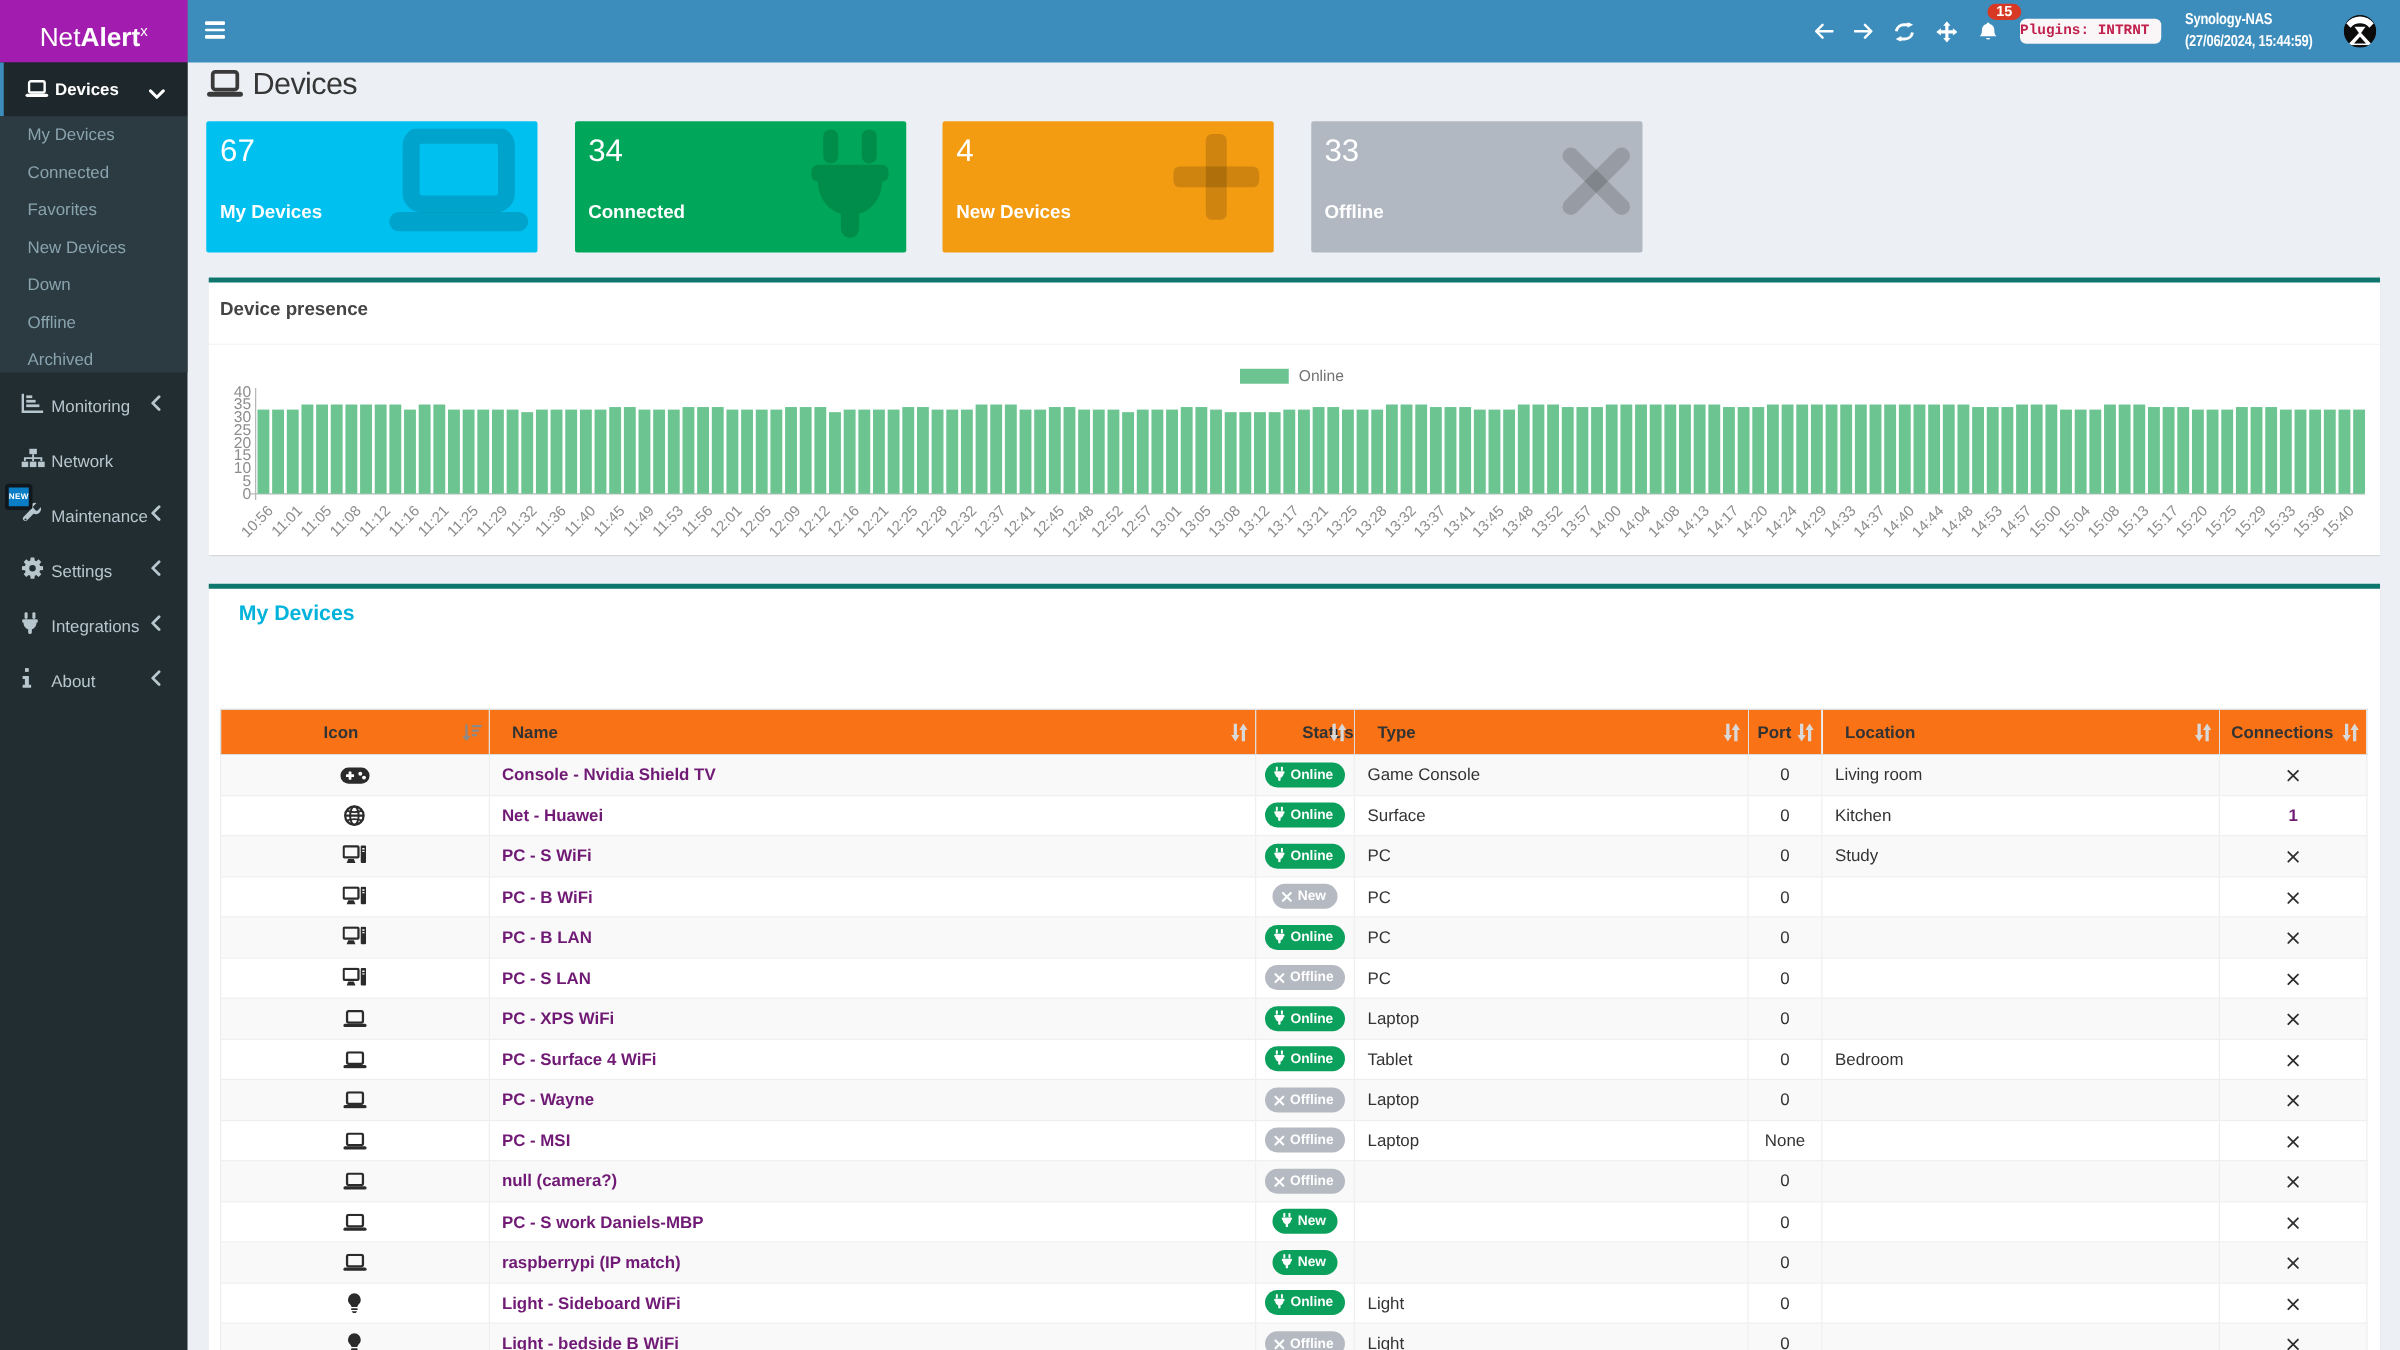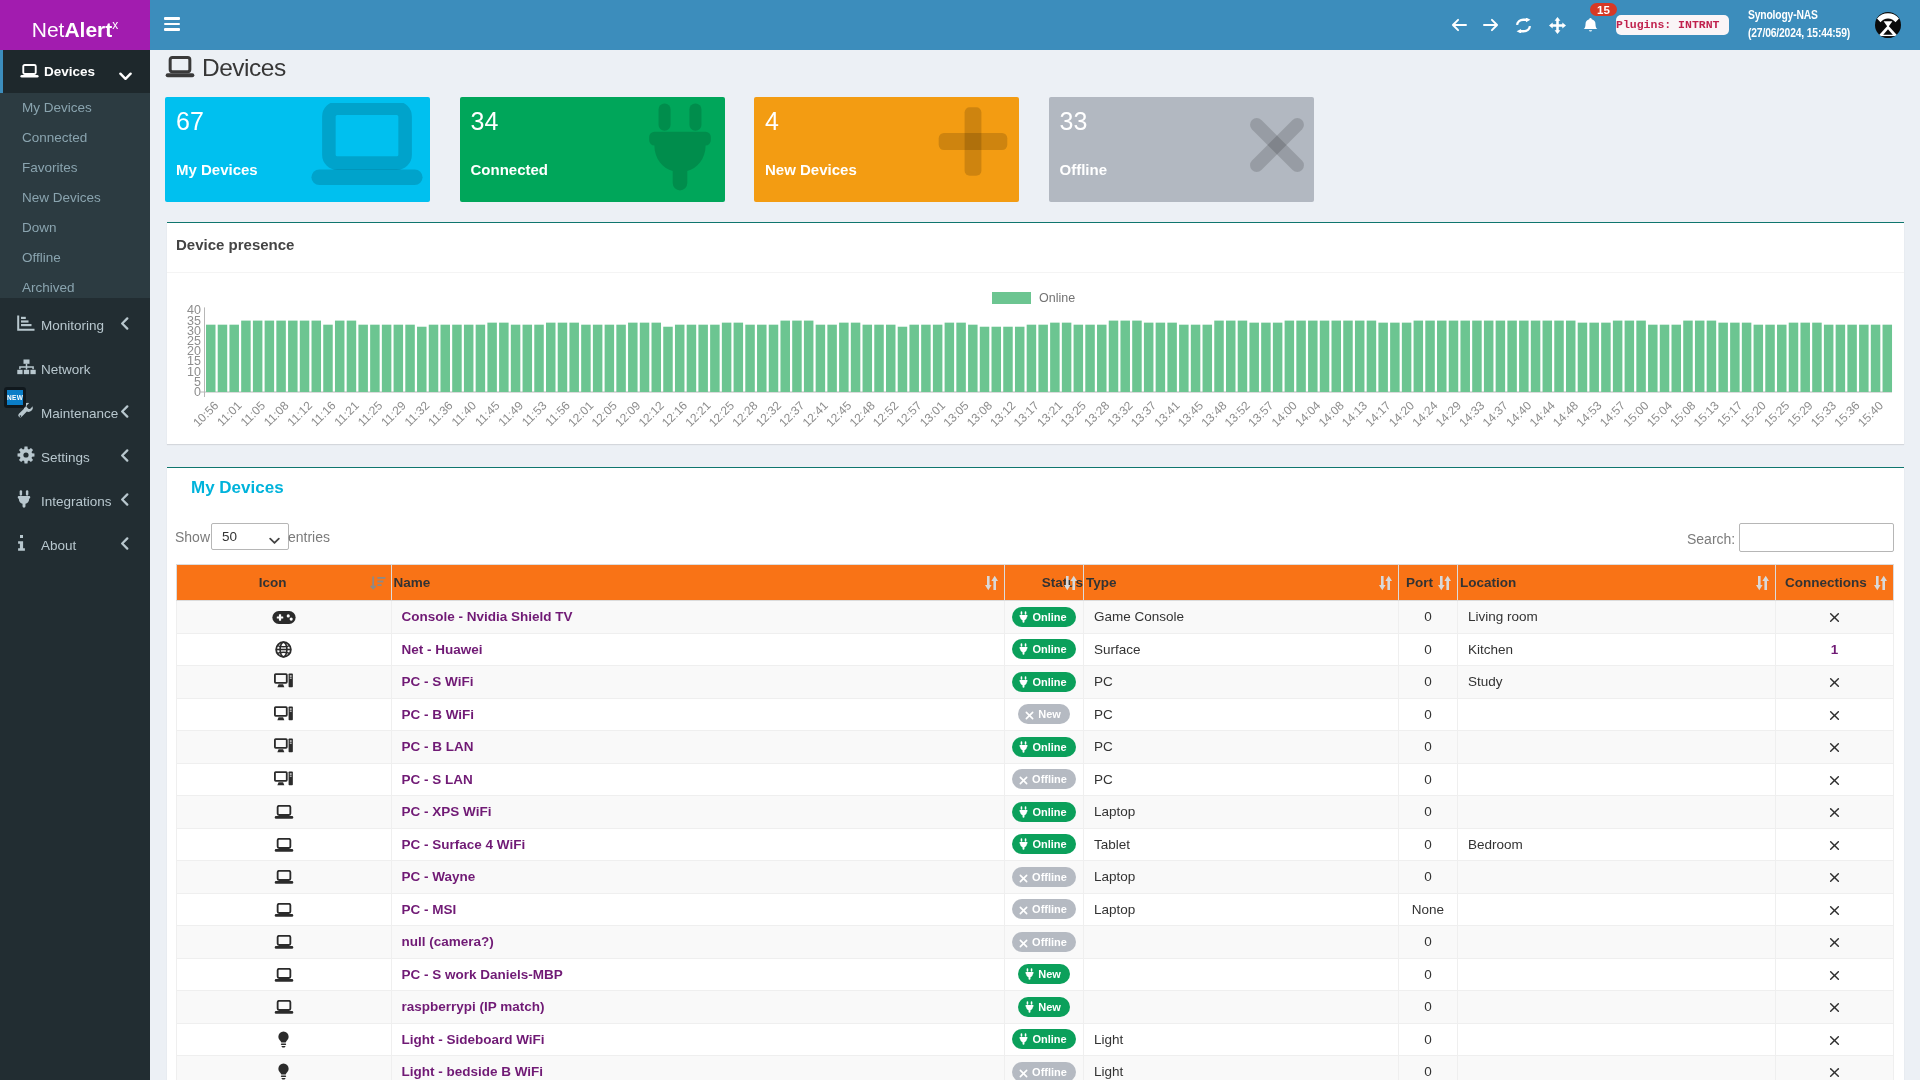--- a/index.html
+++ b/index.html
@@ -33,21 +33,21 @@
 
 #pgicon{position:absolute;left:165px;top:56px}
 #pgtitle{position:absolute;left:202px;top:54px;font-size:24.5px;color:#373737;letter-spacing:-0.5px}
 
 .sbox{position:absolute;top:97px;width:265px;height:105px;border-radius:2px;color:#fff}
 .sbox .num{position:absolute;left:11px;top:107px;font-size:25px;font-weight:400}
 .sbox .num,.sbox .lbl{top:auto}
 .num{top:10px}
 .sboxicon{position:absolute}
 
-.card{position:absolute;background:#fff;border-top:1px solid #0f766e;box-shadow:0 1px 1px rgba(0,0,0,0.1)}
+.card{position:absolute;background:#fff;border-top:4px solid #0f766e;box-shadow:0 1px 1px rgba(0,0,0,0.1)}
 #chartcard{left:167px;top:222px;width:1737px;height:222px}
 #charttitle{position:absolute;left:9px;top:13px;font-size:15px;font-weight:700;color:#444}
 #charthr{position:absolute;left:0;top:49px;width:1737px;height:1px;background:#f4f4f4}
 #legend{position:absolute;left:825px;top:68px;display:flex;align-items:center}
 #legendbox{width:39px;height:12px;background:#6cc591;margin-right:8px}
 #legendtxt{font-size:12.5px;color:#737373}
 #tablecard{left:167px;top:467px;width:1737px;height:613px}
 #tbltitle{position:absolute;left:24px;top:10px;font-size:17px;font-weight:700;color:#00b3db}
 #showrow{position:absolute;left:8px;top:55px;width:1721px;height:30px;font-size:14px;color:#7b7b7b}
 #showlbl{position:absolute;left:0;top:6px}
@@ -64,21 +64,21 @@
 tr.odd td{background:#f9f9f9}
 th .sorter{position:absolute;right:5px;top:10px}
 .c-icon,.c-port,.c-conn,.c-status{text-align:center}
 .c-name,.c-type,.c-loc{text-align:left;padding-left:10px}
 .c-icon svg,.xmark svg{vertical-align:middle}
 .lnk{color:#701a75;font-weight:700;text-decoration:none}
 .badge{display:inline-block;height:20px;line-height:20px;border-radius:10px;color:#fff;font-size:11px;font-weight:700;padding:0 9px 0 7px;vertical-align:middle}
 .badge .bi{margin-right:4px;vertical-align:-2px;display:inline-block}
 .bg{background:#0ba05b}
 .bgr{background:#b5bac2}
-th.c-name,th.c-type,th.c-loc{padding-left:2px}
+th.c-name,th.c-type,th.c-loc{padding-left:18px}
 </style></head>
 <body>
 <div id="sidebar">
   <div id="brand">Net<b>Alert</b><sup>x</sup></div>
   <div class="active-item">
       <span class="aicon"><svg width="19" height="14" viewBox="0 0 36 26">
           <rect x="6.2" y="1.6" width="23.6" height="17" rx="2.6" fill="none" stroke="#fff" stroke-width="3.6"></rect>
           <rect x="0.8" y="20.6" width="34.4" height="4.8" rx="2.4" fill="#fff"></rect>
         </svg></span>
       <span class="atext">Devices</span>
@@ -491,32 +491,20 @@
         <text x="1616.77" y="186.0" text-anchor="end" font-size="12" fill="#8d8d8d" font-family="Liberation Sans, sans-serif" transform="rotate(-45 1616.77 177.0)">15:25</text>
         <text x="1640.21" y="186.0" text-anchor="end" font-size="12" fill="#8d8d8d" font-family="Liberation Sans, sans-serif" transform="rotate(-45 1640.21 177.0)">15:29</text>
         <text x="1663.66" y="186.0" text-anchor="end" font-size="12" fill="#8d8d8d" font-family="Liberation Sans, sans-serif" transform="rotate(-45 1663.66 177.0)">15:33</text>
         <text x="1687.11" y="186.0" text-anchor="end" font-size="12" fill="#8d8d8d" font-family="Liberation Sans, sans-serif" transform="rotate(-45 1687.11 177.0)">15:36</text>
         <text x="1710.56" y="186.0" text-anchor="end" font-size="12" fill="#8d8d8d" font-family="Liberation Sans, sans-serif" transform="rotate(-45 1710.56 177.0)">15:40</text>
       </svg>
     </div>
 </div>
 <div class="card" id="tablecard">
   <div id="tbltitle">My Devices</div>
-  <div id="showrow">
-    <span id="showlbl">Show</span>
-    <span id="selbox">
-        <span class="v">50</span>
-        <span class="c"><svg width="11" height="8" viewBox="0 0 14 9">
-            <path d="M1.5 1.5 L7 7 L12.5 1.5" fill="none" stroke="#444" stroke-width="2.2" stroke-linecap="round" stroke-linejoin="round"></path>
-          </svg></span>
-      </span>
-    <span id="entlbl">entries</span>
-    <span id="searchlbl">Search:</span>
-    <span id="searchbox"></span>
-  </div>
   <table>
   <colgroup>
         <col style="width:214.5px">
         <col style="width:613.5px">
         <col style="width:79px">
         <col style="width:315px">
         <col style="width:59px">
         <col style="width:318px">
         <col style="width:118px">
       </colgroup>

